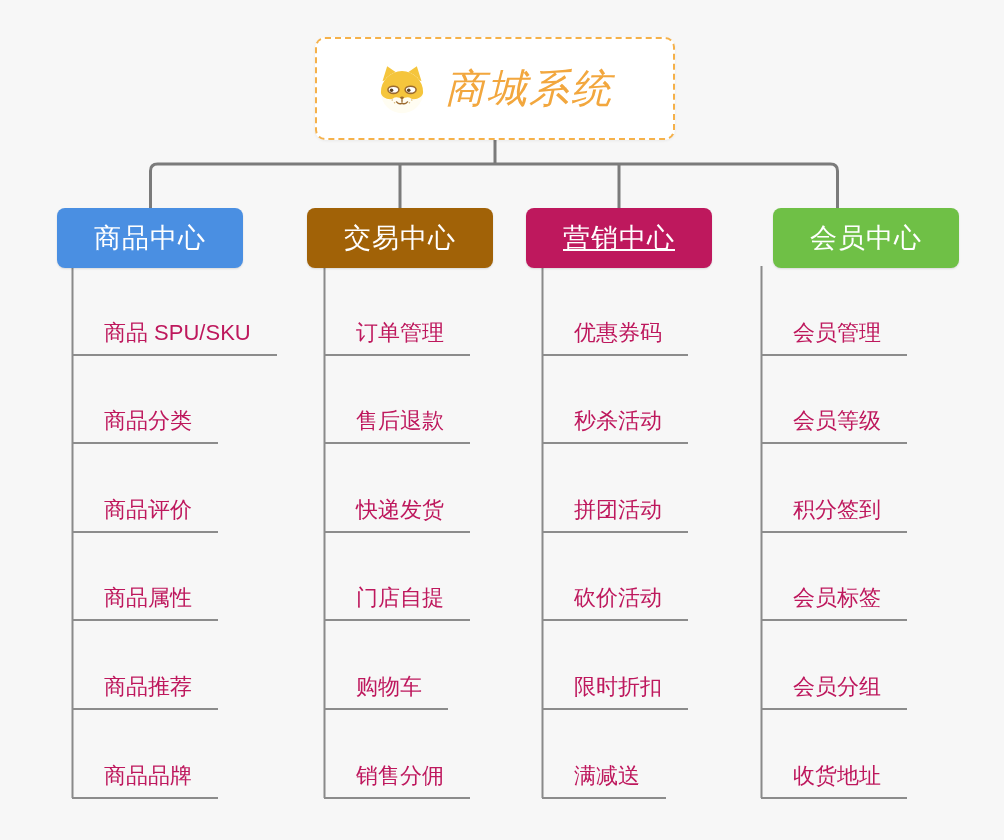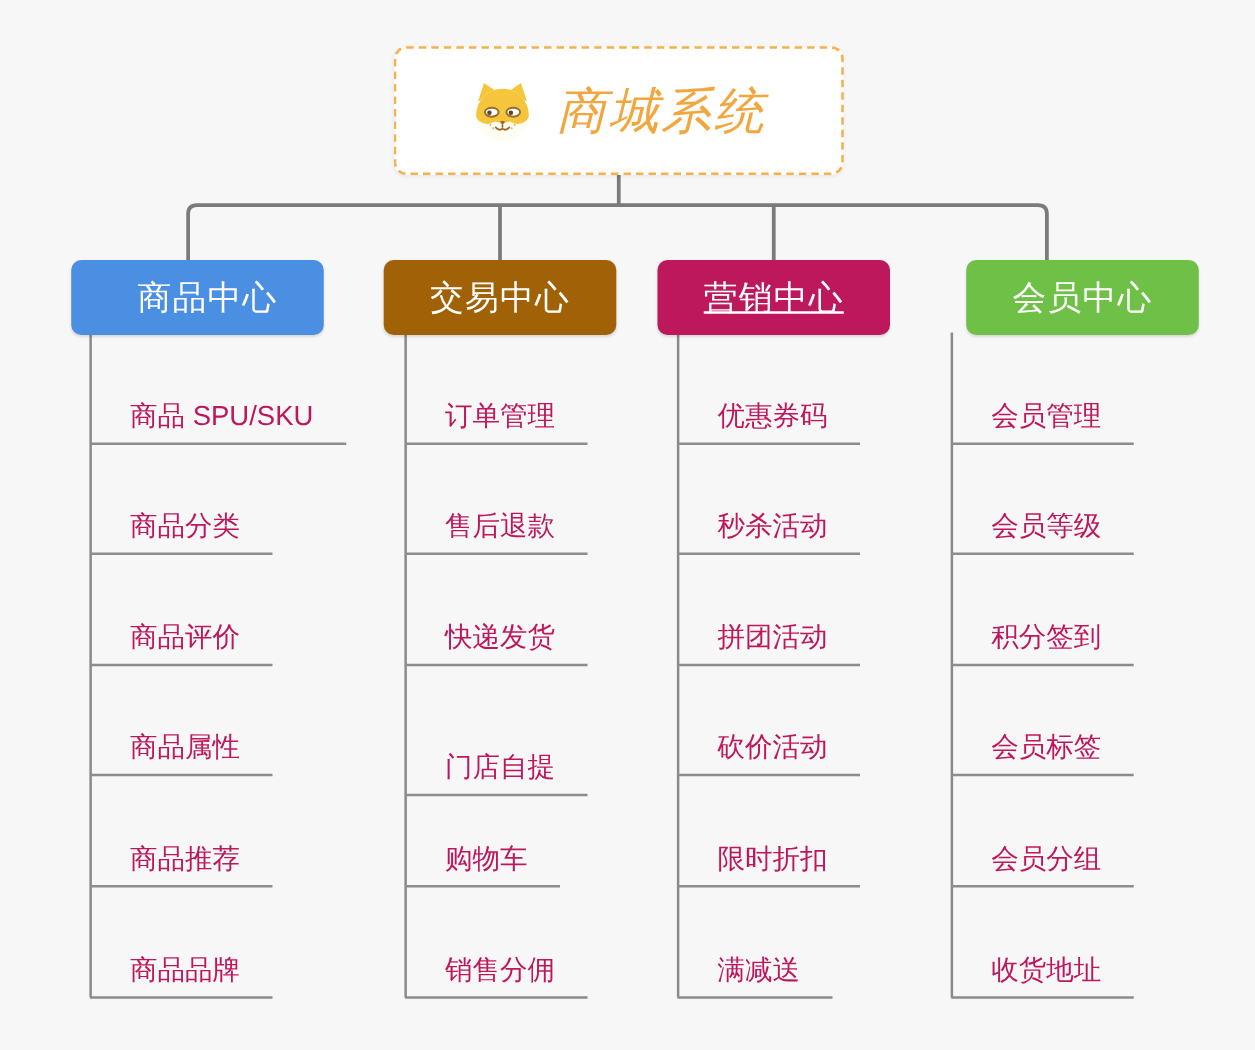--- a/index.html
+++ b/index.html
@@ -62,36 +62,36 @@
         <path d="M32 46 L32 48 M25 48.5 q3.5 4 7 1.5 q3.5 2.5 7 -1.5" stroke="#9c6b2f" stroke-width="1.8" fill="none" stroke-linecap="round"></path>
         <circle cx="19.5" cy="46" r="1" fill="#d8b878"></circle>
         <circle cx="22.5" cy="49.5" r="1" fill="#d8b878"></circle>
         <circle cx="44.5" cy="46" r="1" fill="#d8b878"></circle>
         <circle cx="41.5" cy="49.5" r="1" fill="#d8b878"></circle>
       </svg>
     </span>
     <span class="root-label">商城系统</span>
   </div>
 
-  <div class="branch" style="left: 57px; background: rgb(74, 143, 226); padding-left: 16px;">商品中心</div>
+  <div class="branch" style="left: 57px; background: rgb(74, 143, 226);">商品中心</div>
   <div class="branch" style="left: 307px; background: #a16207;">交易中心</div>
   <div class="branch" style="left: 526px; background: #be185d; text-decoration: underline;">营销中心</div>
   <div class="branch" style="left: 745px; background: rgb(111, 192, 70); margin-left: 28px;">会员中心</div>
 
   <div class="leaf" style="left:72px;top:316px">商品 SPU/SKU</div>
   <div class="leaf" style="left:72px;top:404px">商品分类</div>
   <div class="leaf" style="left:72px;top:493px">商品评价</div>
   <div class="leaf" style="left:72px;top:581px">商品属性</div>
   <div class="leaf" style="left:72px;top:670px">商品推荐</div>
   <div class="leaf" style="left:72px;top:759px">商品品牌</div>
 
   <div class="leaf" style="left:324px;top:316px">订单管理</div>
   <div class="leaf" style="left:324px;top:404px">售后退款</div>
   <div class="leaf" style="left:324px;top:493px">快递发货</div>
-  <div class="leaf" style="left:324px;top:597px">门店自提</div>
+  <div class="leaf" style="left:324px;top:581px">门店自提</div>
   <div class="leaf" style="left:324px;top:670px">购物车</div>
   <div class="leaf" style="left:324px;top:759px">销售分佣</div>
 
   <div class="leaf" style="left:542px;top:316px">优惠券码</div>
   <div class="leaf" style="left:542px;top:404px">秒杀活动</div>
   <div class="leaf" style="left:542px;top:493px">拼团活动</div>
   <div class="leaf" style="left:542px;top:581px">砍价活动</div>
   <div class="leaf" style="left:542px;top:670px">限时折扣</div>
   <div class="leaf" style="left:542px;top:759px">满减送</div>
 

